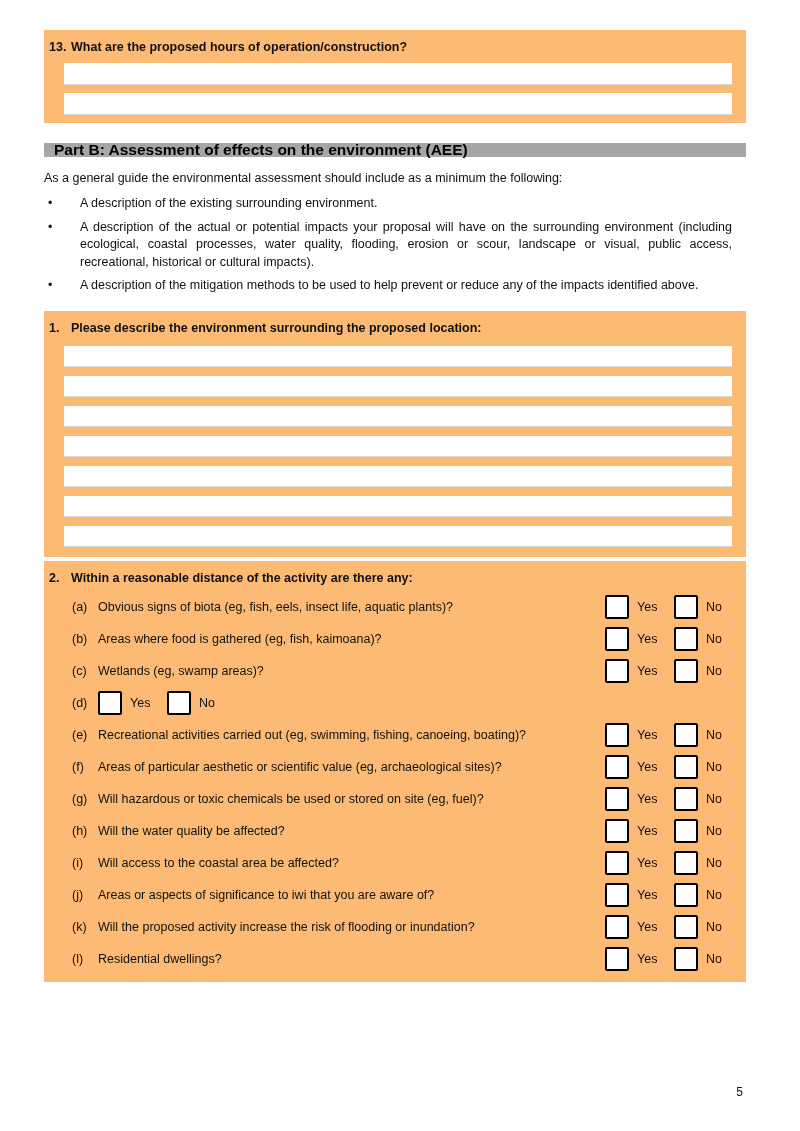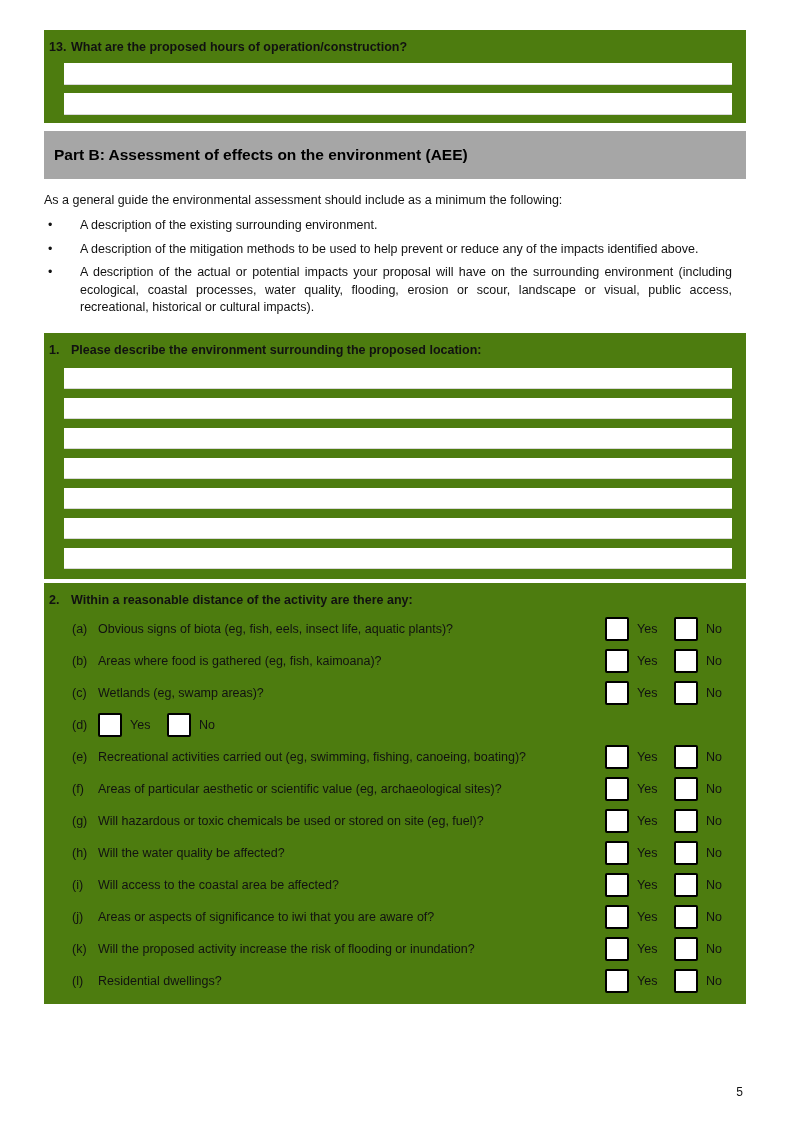--- a/index.html
+++ b/index.html
@@ -9,21 +9,21 @@
     background: #ffffff;
     color: #111111;
     font-family: "Liberation Sans", sans-serif;
     font-size: 12.5px;
     position: relative;
     overflow: hidden;
   }
   .page { padding: 30px 54px 0 44px; }
 
   
-  .block { background: #4d7c0f; }
+  .block { background: #fdba74; }
 
   .q-heading {
     display: flex;
     font-weight: bold;
     line-height: 16px;
   }
   .q-num { width: 22px; flex: none; }
   .q-text { flex: 1; }
 
   
@@ -32,22 +32,22 @@
   .block-q13 .input-line {
     height: 21px;
     background: #ffffff;
     border-bottom: 1px solid #d9d9d9;
     margin-bottom: 8px;
   }
   .block-q13 .input-line:last-child { margin-bottom: 0; }
 
   
   .part-header {
-    margin-top: 8px;
-    height: 48px;
+    margin-top: 20px;
+    height: 14px;
     background: #a6a6a6;
     display: flex;
     align-items: center;
     padding-left: 10px;
     font-weight: bold;
     font-size: 15.5px;
     color: #000;
   }
 
   .intro {
@@ -151,26 +151,26 @@
 
   <ul class="bullets">
 
       <li>
         <span class="dot"></span>
         <span class="bullet-text">A description of the existing surrounding environment.</span>
       </li>
 
       <li>
         <span class="dot"></span>
-        <span class="bullet-text">A description of the mitigation methods to be used to help prevent or reduce any of the impacts identified above.</span>
+        <span class="bullet-text">A description of the actual or potential impacts your proposal will have on the surrounding environment (including ecological, coastal processes, water quality, flooding, erosion or scour, landscape or visual, public access, recreational, historical or cultural impacts).</span>
       </li>
 
       <li>
         <span class="dot"></span>
-        <span class="bullet-text">A description of the actual or potential impacts your proposal will have on the surrounding environment (including ecological, coastal processes, water quality, flooding, erosion or scour, landscape or visual, public access, recreational, historical or cultural impacts).</span>
+        <span class="bullet-text">A description of the mitigation methods to be used to help prevent or reduce any of the impacts identified above.</span>
       </li>
     </ul>
 
   <section class="block block-q1">
     <div class="q-heading">
       <span class="q-num">1.</span>
       <span class="q-text">Please describe the environment surrounding the proposed location:</span>
     </div>
     <div class="lines">
 

